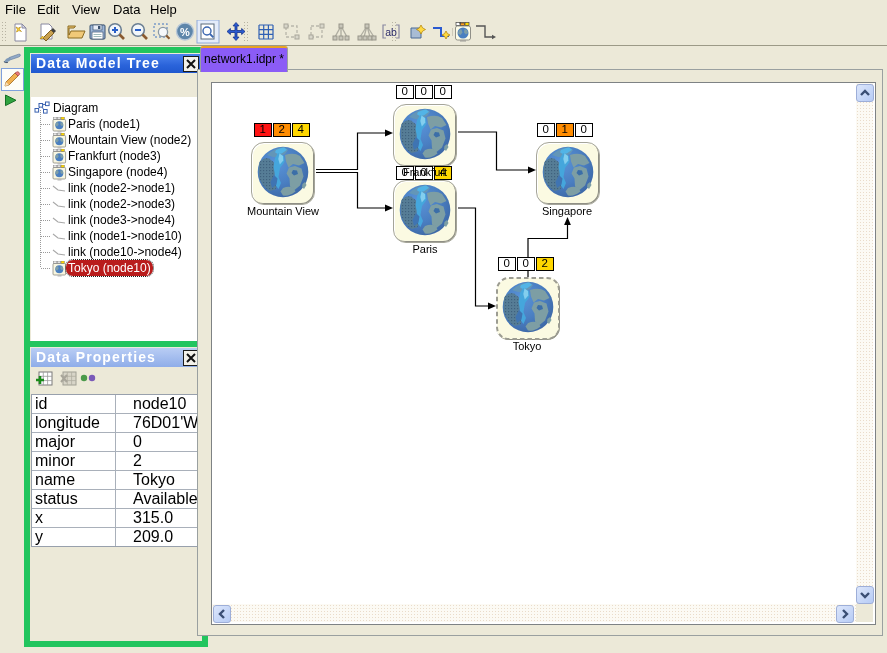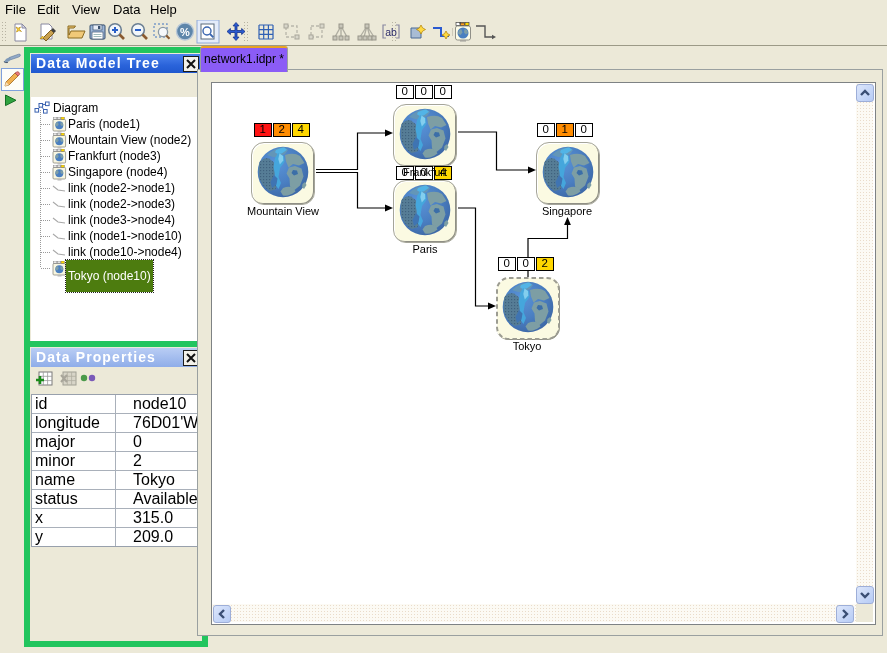--- a/index.html
+++ b/index.html
@@ -301,21 +301,21 @@
       </svg>
   <div class="trow" style="top:19px;left:37px">Paris (node1)</div>
   <div class="trow" style="top:35px;left:37px">Mountain View (node2)</div>
   <div class="trow" style="top:51px;left:37px">Frankfurt (node3)</div>
   <div class="trow" style="top:67px;left:37px">Singapore (node4)</div>
   <div class="trow" style="top:83px;left:37px">link (node2-&gt;node1)</div>
   <div class="trow" style="top:99px;left:37px">link (node2-&gt;node3)</div>
   <div class="trow" style="top:115px;left:37px">link (node3-&gt;node4)</div>
   <div class="trow" style="top:131px;left:37px">link (node1-&gt;node10)</div>
   <div class="trow" style="top:147px;left:37px">link (node10-&gt;node4)</div>
-  <div class="trow sel" style="top:163px;left:37px;background:#4d7c0f;color:#fff;padding:8px 2px;margin-left:-2px;outline:1px dotted #222;">Tokyo (node10)</div>
+  <div class="trow sel" style="top:163px;left:37px;background:#b91c1c;color:#fff;padding:0 2px;margin-left:-2px;outline:1px dotted #222;border-radius:7px;">Tokyo (node10)</div>
   </div>
 </div>
 
 <div class="panel" id="dprops" style="top:341px;height:294px;">
   <div class="ptitle inactive">Data Properties<span class="closex">
         <svg width="12" height="12">
           <path d="M2 2 L10 10 M10 2 L2 10" stroke="#111" stroke-width="2"></path>
         </svg>
       </span></div>
   <div id="dptoolbar" style="position:absolute;left:1px;top:20px;right:1px;height:24px;">

